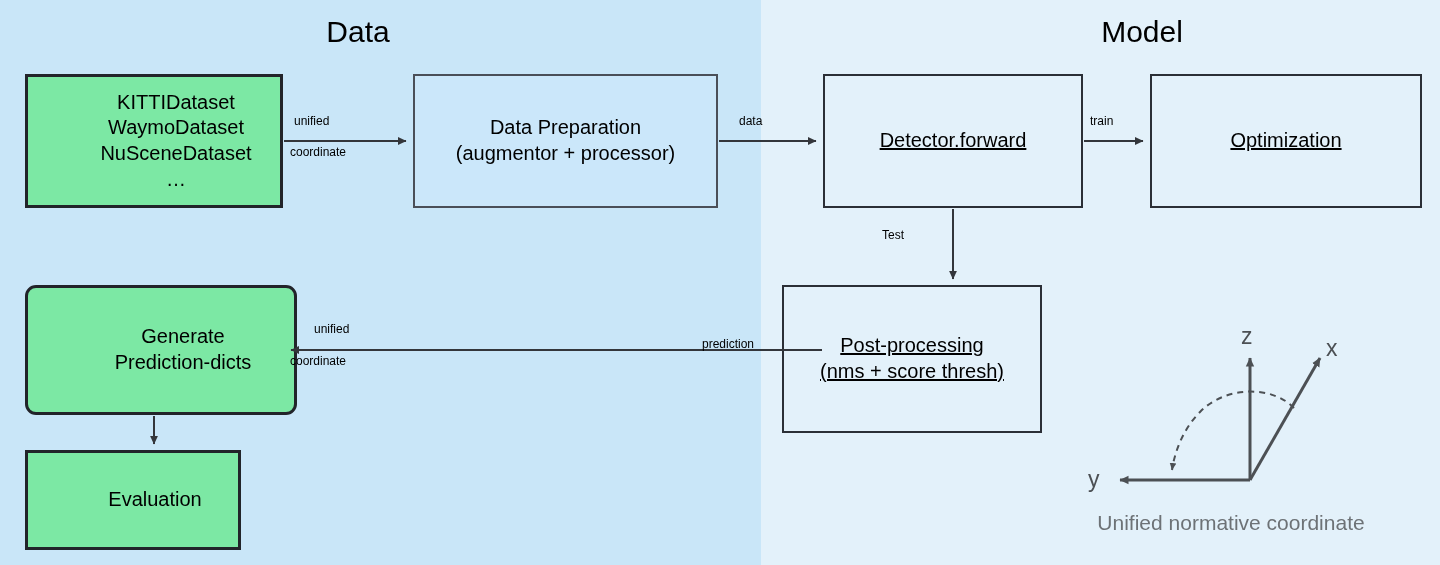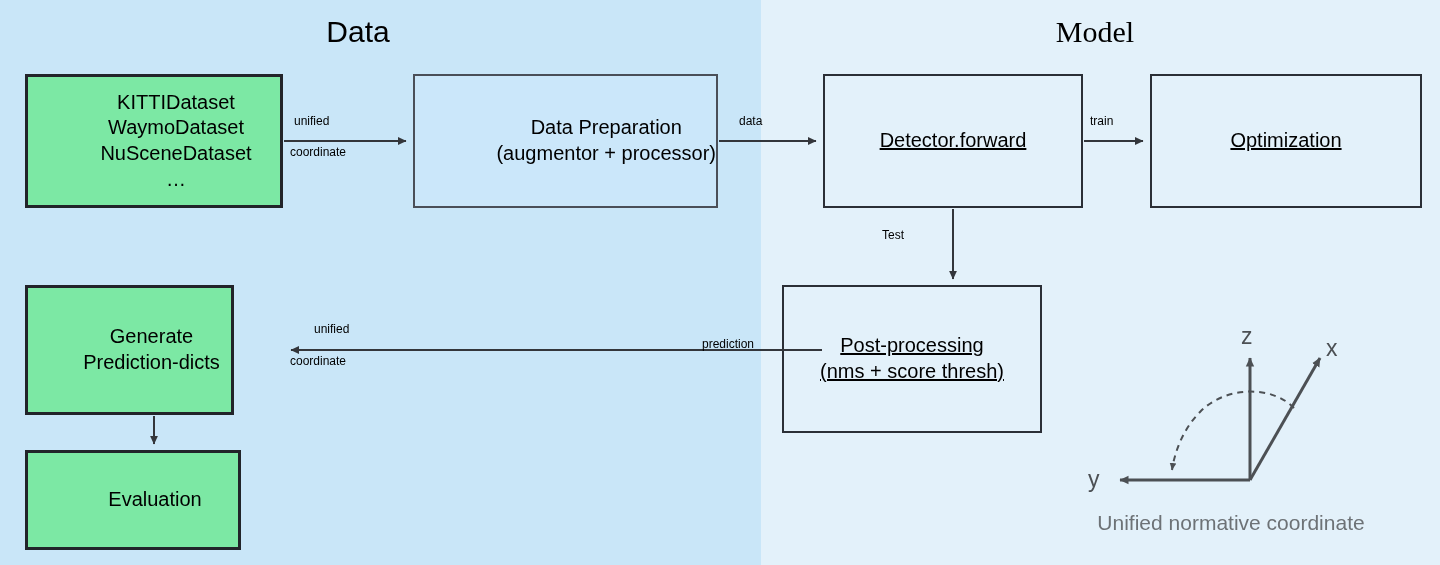--- a/index.html
+++ b/index.html
@@ -49,21 +49,20 @@
     white-space: pre-line;
   }
   .node.green {
     background: #7ce8a4;
     border: 3px solid #22242a;
     padding-left: 44px;
   }
   .node.plain-light {
     background: #cbe7fa;
     border: 2px solid #4a4f58;
-    justify-content: flex-end;
   }
   .node.plain-lighter {
     background: #e3f1fa;
     border: 2px solid #2b2f36;
     text-decoration: underline;
   }
   .node-text { display: block; }
   .edge-label {
     position: absolute;
     font-size: 12px;
@@ -95,21 +94,21 @@
 </style>
 </head>
 <body>
 
 <div id="canvas">
 
   <div id="panel-data"></div>
   <div id="panel-model"></div>
 
   <div class="section-title" style="left:358px; top:17px;">Data</div>
-  <div class="section-title" style="left:1095px; top:17px;font-family:Liberation Serif, serif;">Model</div>
+  <div class="section-title" style="left:1142px; top:17px;">Model</div>
 
   <div class="node green" style="left:25px; top:74px; width:258px; height:134px;">
     <span class="node-text">KITTIDataset
 WaymoDataset
 NuSceneDataset
 …</span>
   </div>
 
   <div class="node plain-light" style="left:413px; top:74px; width:305px; height:134px;">
     <span class="node-text">Data Preparation
@@ -122,21 +121,21 @@
 
   <div class="node plain-lighter" style="left:1150px; top:74px; width:272px; height:134px;">
     <span class="node-text">Optimization</span>
   </div>
 
   <div class="node plain-lighter" style="left:782px; top:285px; width:260px; height:148px;">
     <span class="node-text">Post-processing
 (nms + score thresh)</span>
   </div>
 
-  <div class="node green" style="left:25px; top:285px; width:209px; height:130px;">
+  <div class="node green" style="left:25px; top:285px; width:272px; height:130px;border-radius:11px;">
     <span class="node-text">Generate
 Prediction-dicts</span>
   </div>
 
   <div class="node green" style="left:25px; top:450px; width:216px; height:100px;">
     <span class="node-text">Evaluation</span>
   </div>
 
   <svg class="overlay" viewBox="0 0 1440 565">
     <defs>

